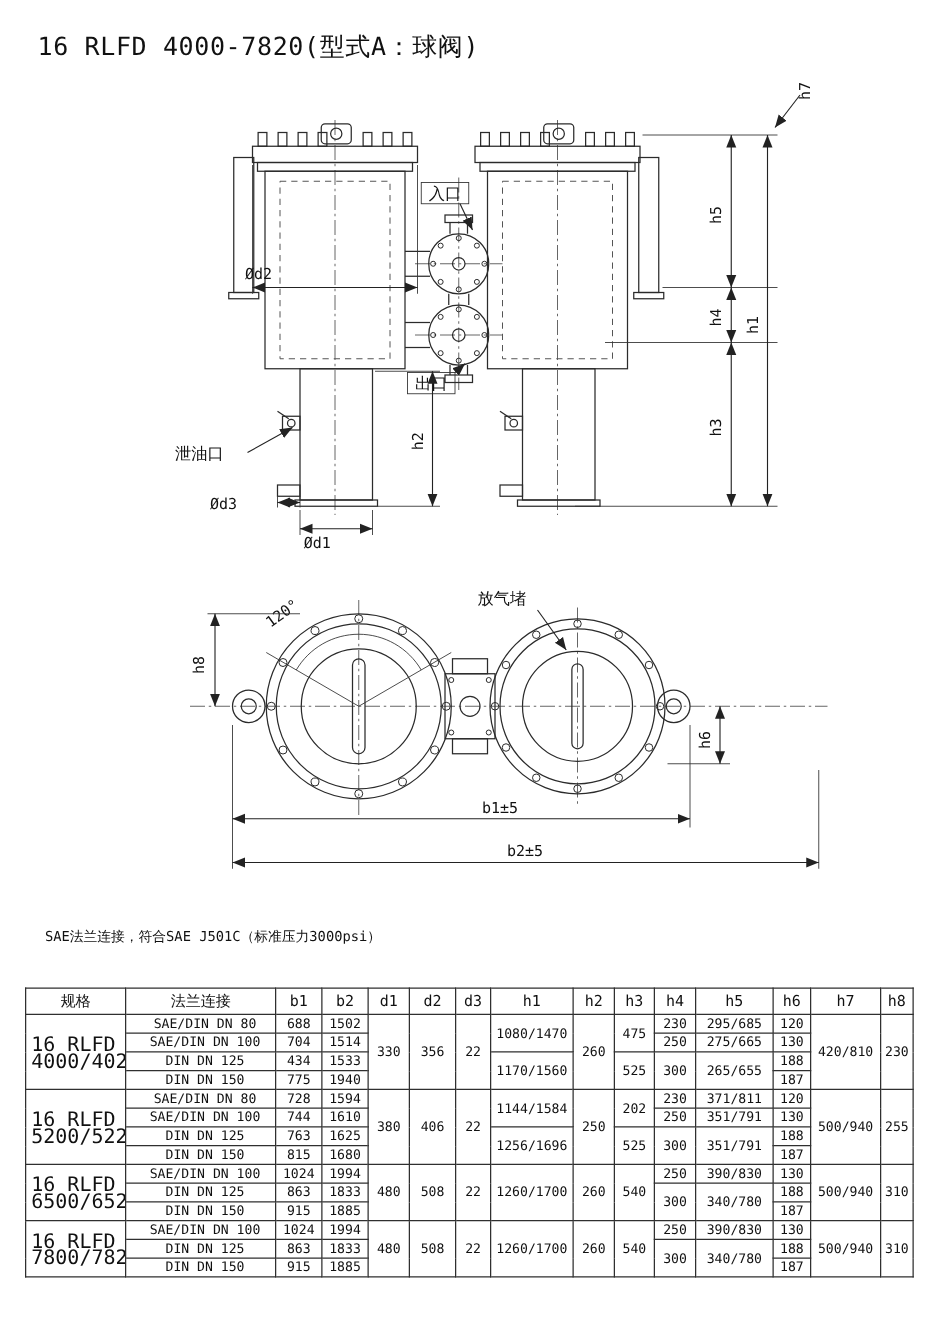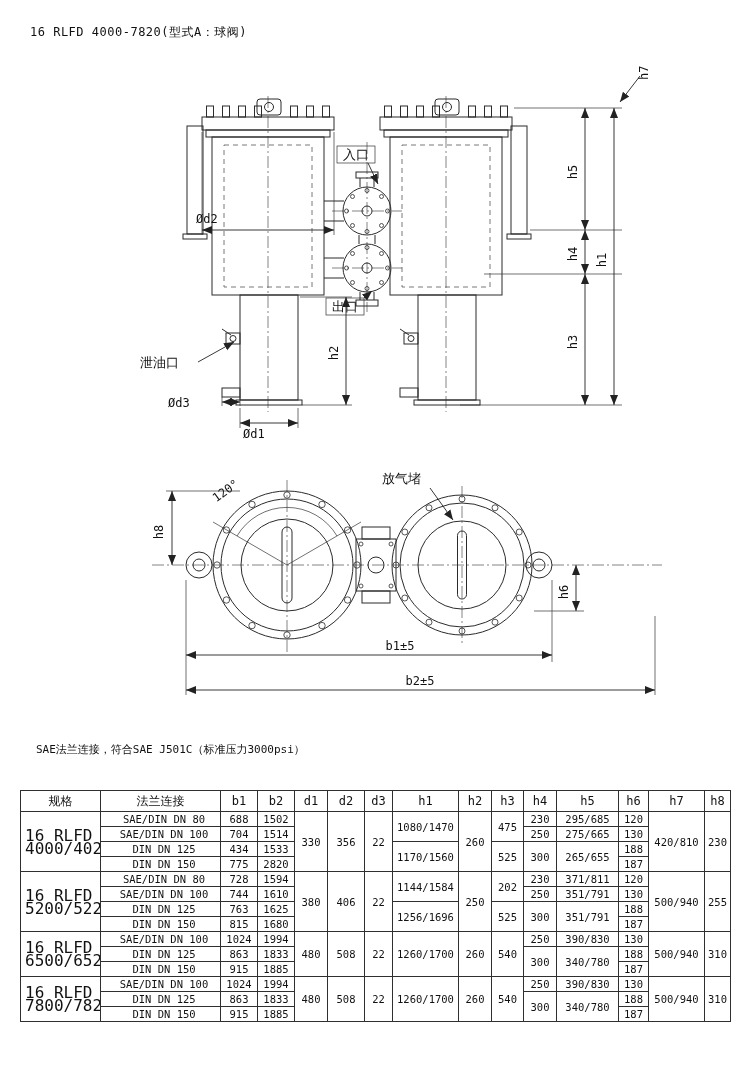--- a/index.html
+++ b/index.html
@@ -3,21 +3,21 @@
 <meta charset="utf-8">
 <style>
   html,body { margin:0; padding:0; }
   body {
     width:750px; height:1067px; background:#ffffff; position:relative;
     font-family:"DejaVu Sans Mono", monospace; color:#111;
     overflow:hidden;
   }
   .page-title {
     position:absolute; left:30px; top:24px;
-    font-size:12px; letter-spacing:0.5px; white-space:nowrap;
+    font-size:20px; letter-spacing:0.5px; white-space:nowrap;
   }
   .drawing-wrap { position:absolute; left:0; top:50px; width:750px; height:662px; }
   svg text { font-family:"DejaVu Sans Mono", monospace; fill:#111; stroke:none; }
   .lbl  { font-size:13px; }
   .dimt { font-size:12px; }
   .outl { stroke:#2b2b2b; fill:none; stroke-width:1; }
   .thin { stroke:#333; fill:none; stroke-width:0.7; }
   .dim  { stroke:#222; fill:none; stroke-width:0.9; }
   .cl   { stroke:#666; fill:none; stroke-width:0.8; stroke-dasharray:12 3 2 3; }
   .dash { stroke:#555; fill:none; stroke-width:0.8; stroke-dasharray:5 4; }
@@ -373,21 +373,21 @@
     <td>1533</td>
     <td rowspan="2">1170/1560</td>
     <td rowspan="2">525</td>
     <td rowspan="2">300</td>
     <td rowspan="2">265/655</td>
     <td>188</td>
   </tr>
   <tr>
     <td class="cell-flange">DIN DN 150</td>
     <td>775</td>
-    <td>2820</td>
+    <td>1940</td>
     <td>187</td>
   </tr>
 
   <tr>
     <td rowspan="4" class="cell-spec">16 RLFD
 5200/5220</td>
     <td class="cell-flange">SAE/DIN DN 80</td>
     <td>728</td>
     <td>1594</td>
     <td rowspan="4">380</td>

